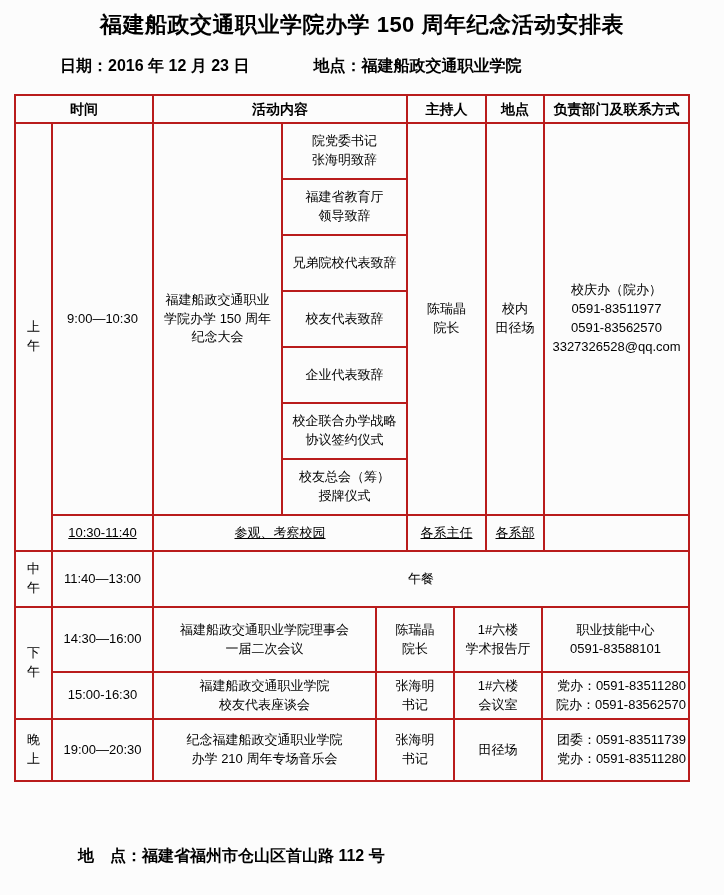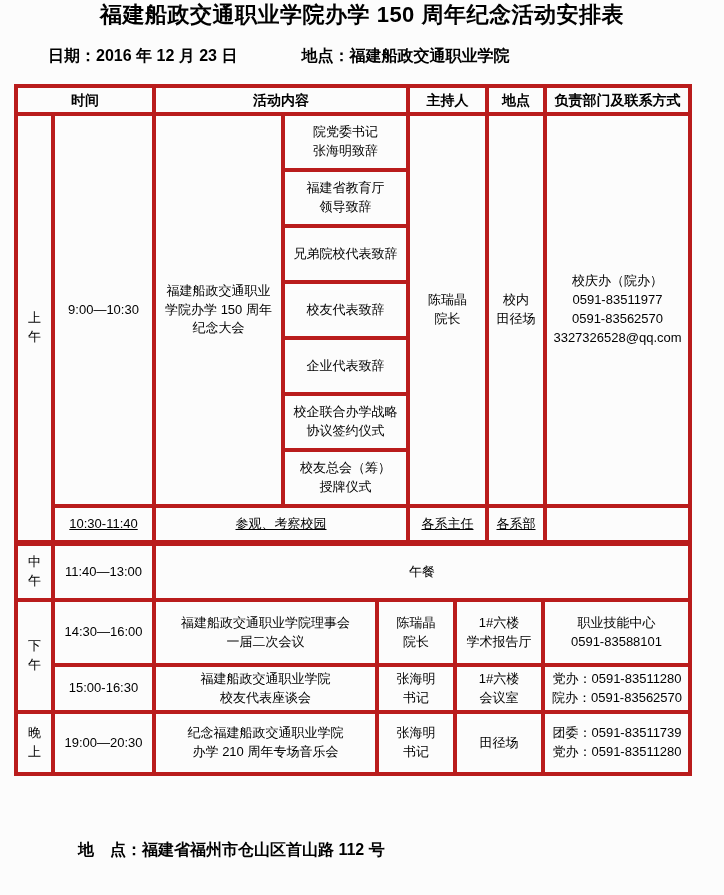--- a/index.html
+++ b/index.html
@@ -5,65 +5,66 @@
   html,body { margin:0; padding:0; }
   body {
     width:724px; height:895px;
     background:#fcfcfc; color:#000;
     font-family:"Liberation Sans", sans-serif;
     overflow:hidden;
   }
   .page { position:relative; width:724px; height:895px; }
 
   .title {
+    padding-top:10px;
     text-align:center;
     font-size:22px; font-weight:bold;
     letter-spacing:0.5px;
   }
 
   .meta {
     display:flex;
     margin-top:16px;
     font-size:16px; font-weight:bold;
     white-space:pre;
   }
-  .meta .date  { margin-left:48px; }
+  .meta .date  { margin-left:60px; }
   .meta .venue { margin-left:64px; }
 
   .tbl-wrap { margin:17px 0 0 14px; width:678px; }
   table {
     border-collapse:collapse;
     table-layout:fixed;
     width:676px;
     border:2px solid #000;
   }
   .tbl-b { margin-top:-2px; }
   td, th {
-    border:4px solid #b91c1c;
+    border:2px solid #b91c1c;
     text-align:center;
     vertical-align:middle;
     white-space:pre-line;
     font-size:13px;
     padding:1px 2px;
     overflow:hidden;
     line-height:1.45;
   }
   th { font-size:14px; font-weight:bold; line-height:1.2; }
 
   tr.r-h    { height:28px; }
   tr.r-sub  { height:56px; }
   tr.r-visit{ height:36px;text-decoration:underline; }
   tr.r-noon { height:56px; }
   tr.r-a1   { height:65px; }
   tr.r-a2   { height:47px; }
   tr.r-eve  { height:62px; }
 
   tr.thick > td { border-top:2px solid #000; }
 
-  td.la { text-align:center; padding-left:3px; }
+  td.la { text-align:right; padding-left:3px; }
 
   .footer {
     margin:26px 0 0 78px;
     font-size:16px; font-weight:bold;
     line-height:19px;
     white-space:pre;
   }
 </style>
 </head>
 <body>

